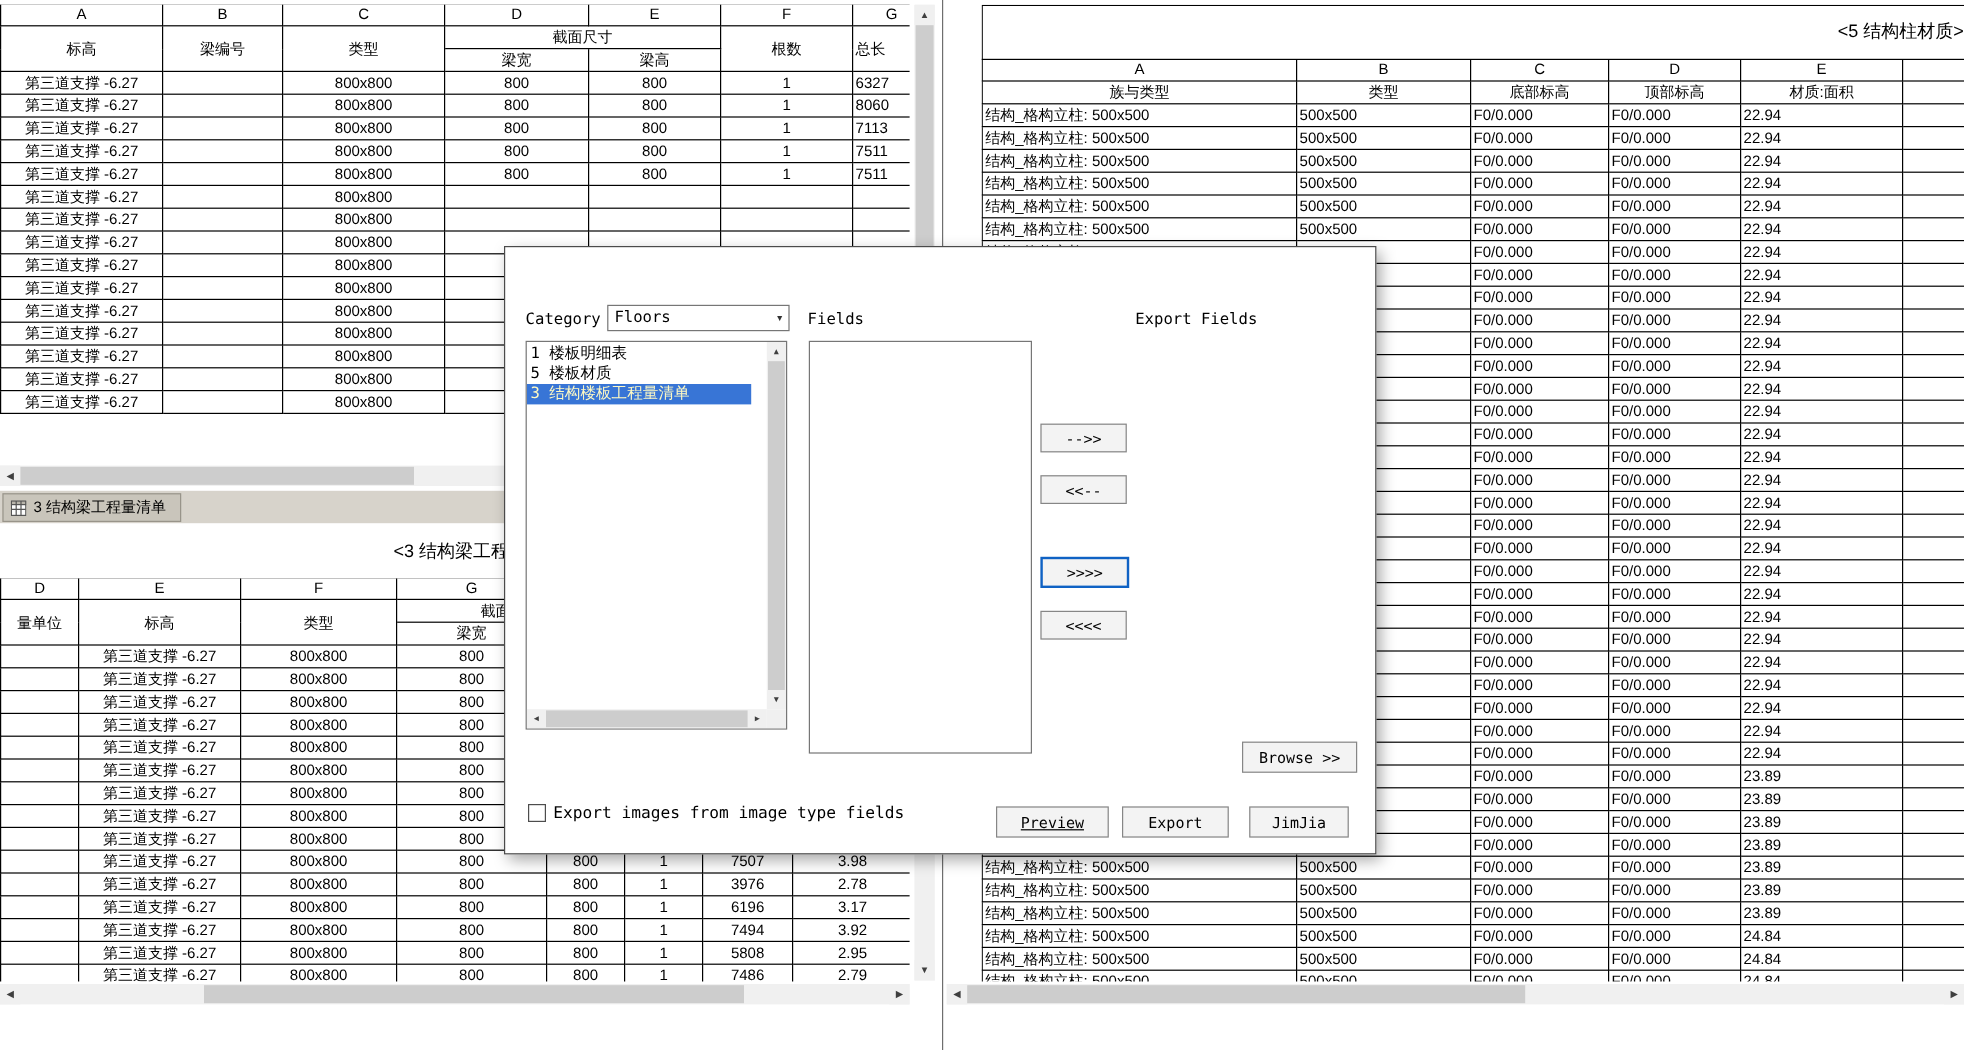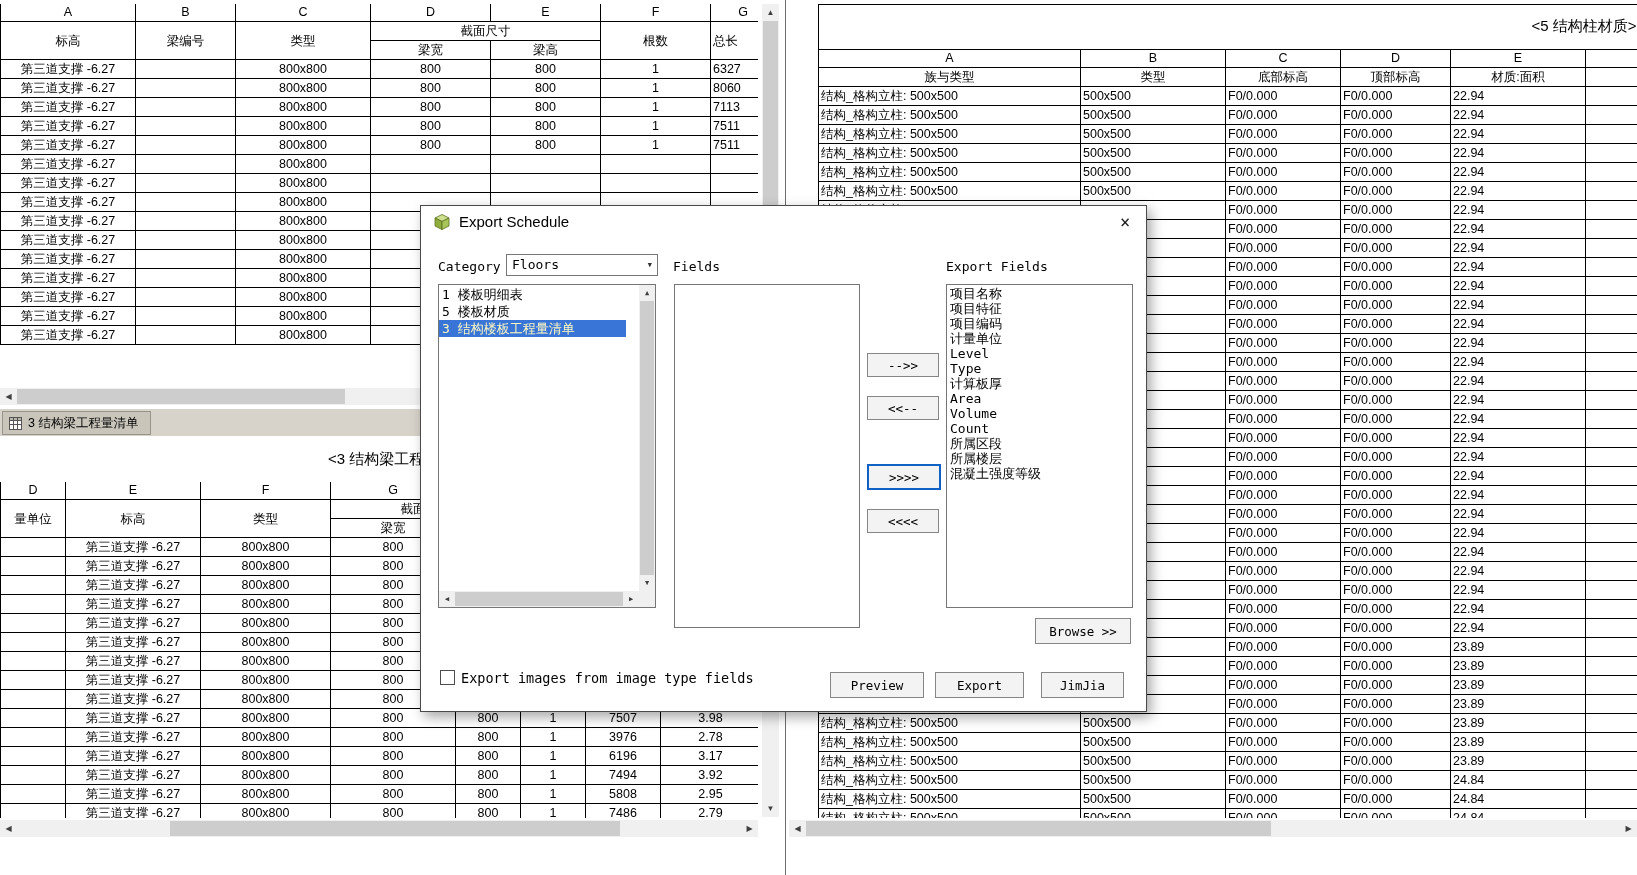--- a/index.html
+++ b/index.html
@@ -816,31 +816,20 @@
     </table>
   </div>
 
   <div class="sb" style="left:789px;top:820px;width:848px;height:17px;">
     <span class="arr" style="left:0;top:0;">◀</span>
     <div class="thumb" style="left:17px;top:1px;width:465px;bottom:1px;"></div>
     <span class="arr" style="right:0;top:0;">▶</span>
   </div>
 
   <div id="dialog">
-    <div id="dlg-titlebar">
-      <span class="abs" style="left:12px;top:7px;">
-        <svg width="18" height="18" viewBox="0 0 18 18">
-          <polygon points="9,1.5 16,5 9,8.5 2,5" fill="#cde08e" stroke="#5a6e20" stroke-width="0.8"></polygon>
-          <polygon points="2,5 9,8.5 9,16.5 2,13" fill="#8fae3c" stroke="#5a6e20" stroke-width="0.8"></polygon>
-          <polygon points="16,5 9,8.5 9,16.5 16,13" fill="#a8c55a" stroke="#5a6e20" stroke-width="0.8"></polygon>
-        </svg>
-      </span>
-      <span id="dlg-title">Export Schedule</span>
-      <span id="dlg-close">×</span>
-    </div>
 
     <span class="dlg-label" style="left:17px;top:53px;">Category</span>
     <div class="combo" style="left:85px;top:48px;width:150px;">
       <span class="val">Floors</span>
       <span class="chev">▾</span>
     </div>
 
     <span class="dlg-label" style="left:252px;top:53px;">Fields</span>
     <span class="dlg-label" style="left:525px;top:53px;text-align:right;">Export Fields</span>
 
@@ -863,41 +852,24 @@
       <div class="lb-corner"></div>
     </div>
 
     <div class="listbox" style="left:253px;top:78px;width:184px;height:342px;"></div>
 
     <div class="btn" style="left:446px;top:147px;width:70px;height:22px;">--&gt;&gt;</div>
     <div class="btn" style="left:446px;top:190px;width:70px;height:22px;">&lt;&lt;--</div>
     <div class="btn focus" style="left:446px;top:258px;width:70px;height:22px;">&gt;&gt;&gt;&gt;</div>
     <div class="btn" style="left:446px;top:303px;width:70px;height:22px;">&lt;&lt;&lt;&lt;</div>
 
-    <div class="listbox" style="left:525px;top:78px;width:185px;height:322px;">
-      <div id="export-fields-list" style="position:absolute;left:0;top:1px;right:0;bottom:0;overflow:hidden;">
-          <div class="fitem">项目名称</div>
-          <div class="fitem">项目特征</div>
-          <div class="fitem">项目编码</div>
-          <div class="fitem">计量单位</div>
-          <div class="fitem">Level</div>
-          <div class="fitem">Type</div>
-          <div class="fitem">计算板厚</div>
-          <div class="fitem">Area</div>
-          <div class="fitem">Volume</div>
-          <div class="fitem">Count</div>
-          <div class="fitem">所属区段</div>
-          <div class="fitem">所属楼层</div>
-          <div class="fitem">混凝土强度等级</div>
-        </div>
-    </div>
 
     <div class="btn" style="left:614px;top:412px;width:94px;height:24px;">Browse &gt;&gt;</div>
 
     <span class="checkbox" style="left:19px;top:464px;"></span>
     <span class="dlg-label" style="left:40px;top:464px;font-size:13.5px;">Export images from image type fields</span>
 
-    <div class="btn" style="left:409px;top:466px;width:92px;height:24px;">Preview</div>
+    <div class="btn" style="left:409px;top:466px;width:92px;height:24px;text-decoration:underline;">Preview</div>
     <div class="btn" style="left:514px;top:466px;width:87px;height:24px;">Export</div>
     <div class="btn" style="left:620px;top:466px;width:81px;height:24px;">JimJia</div>
   </div>
 
 </div>
 
 </body></html>

